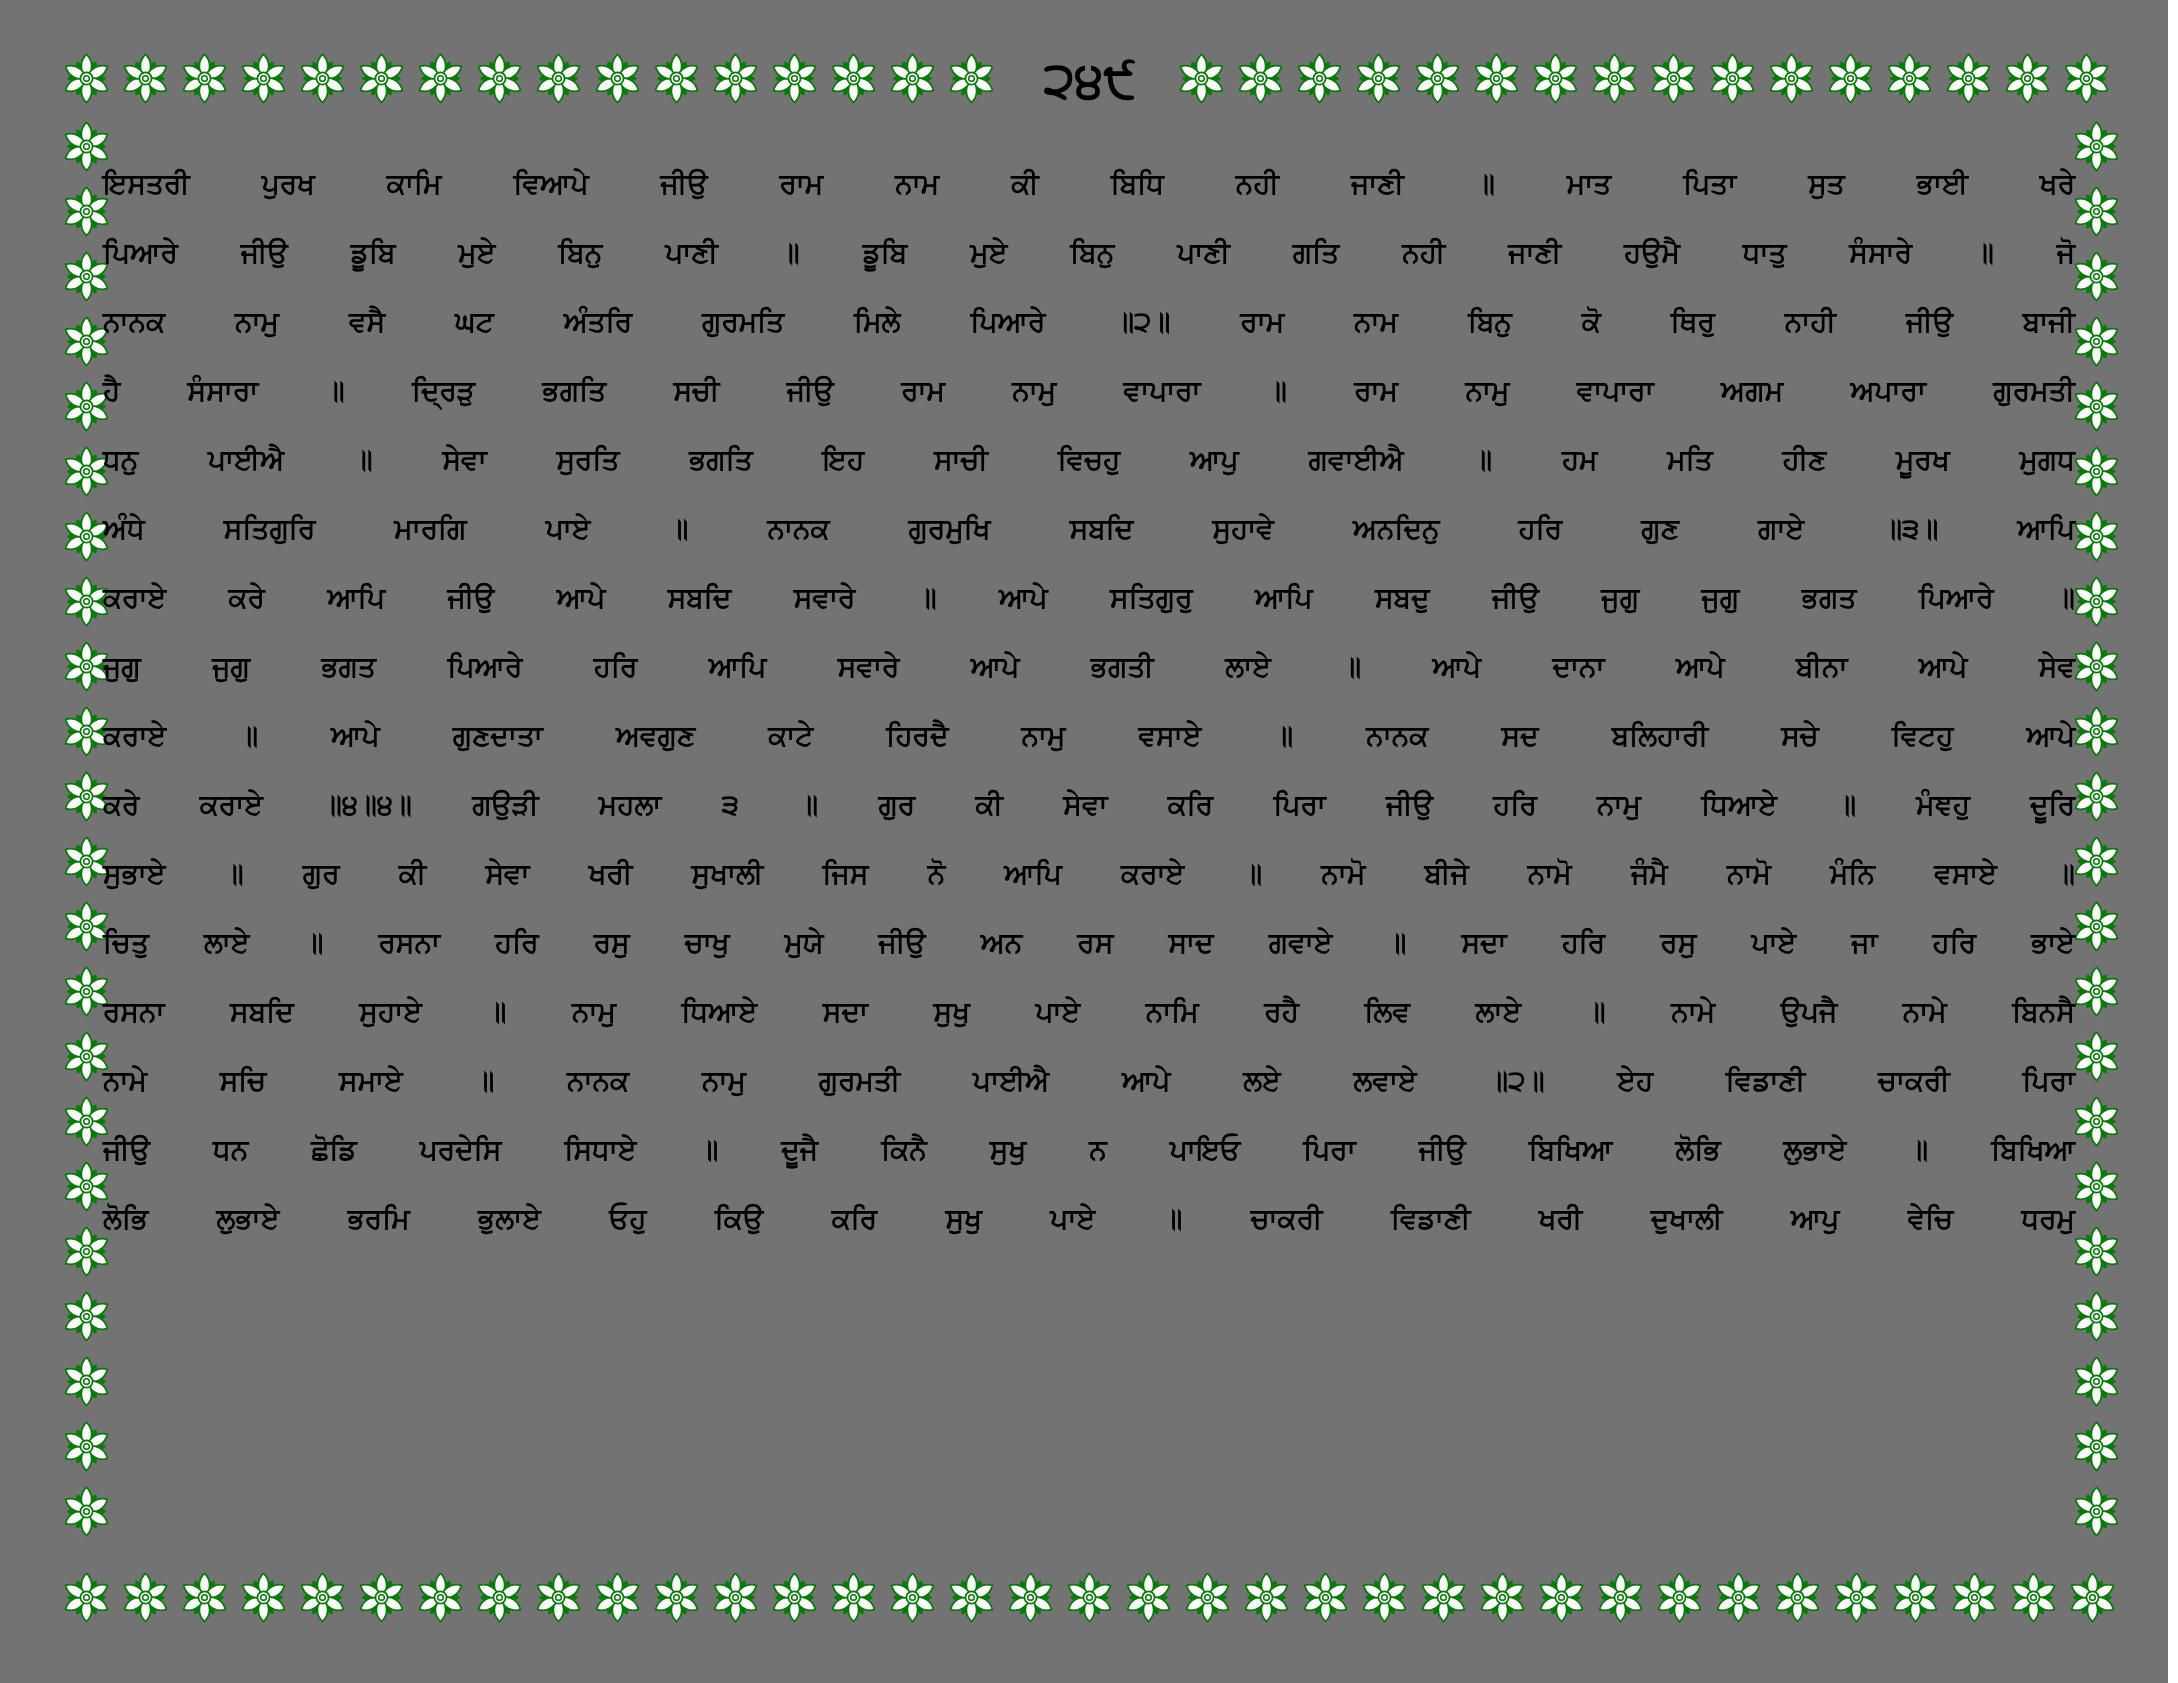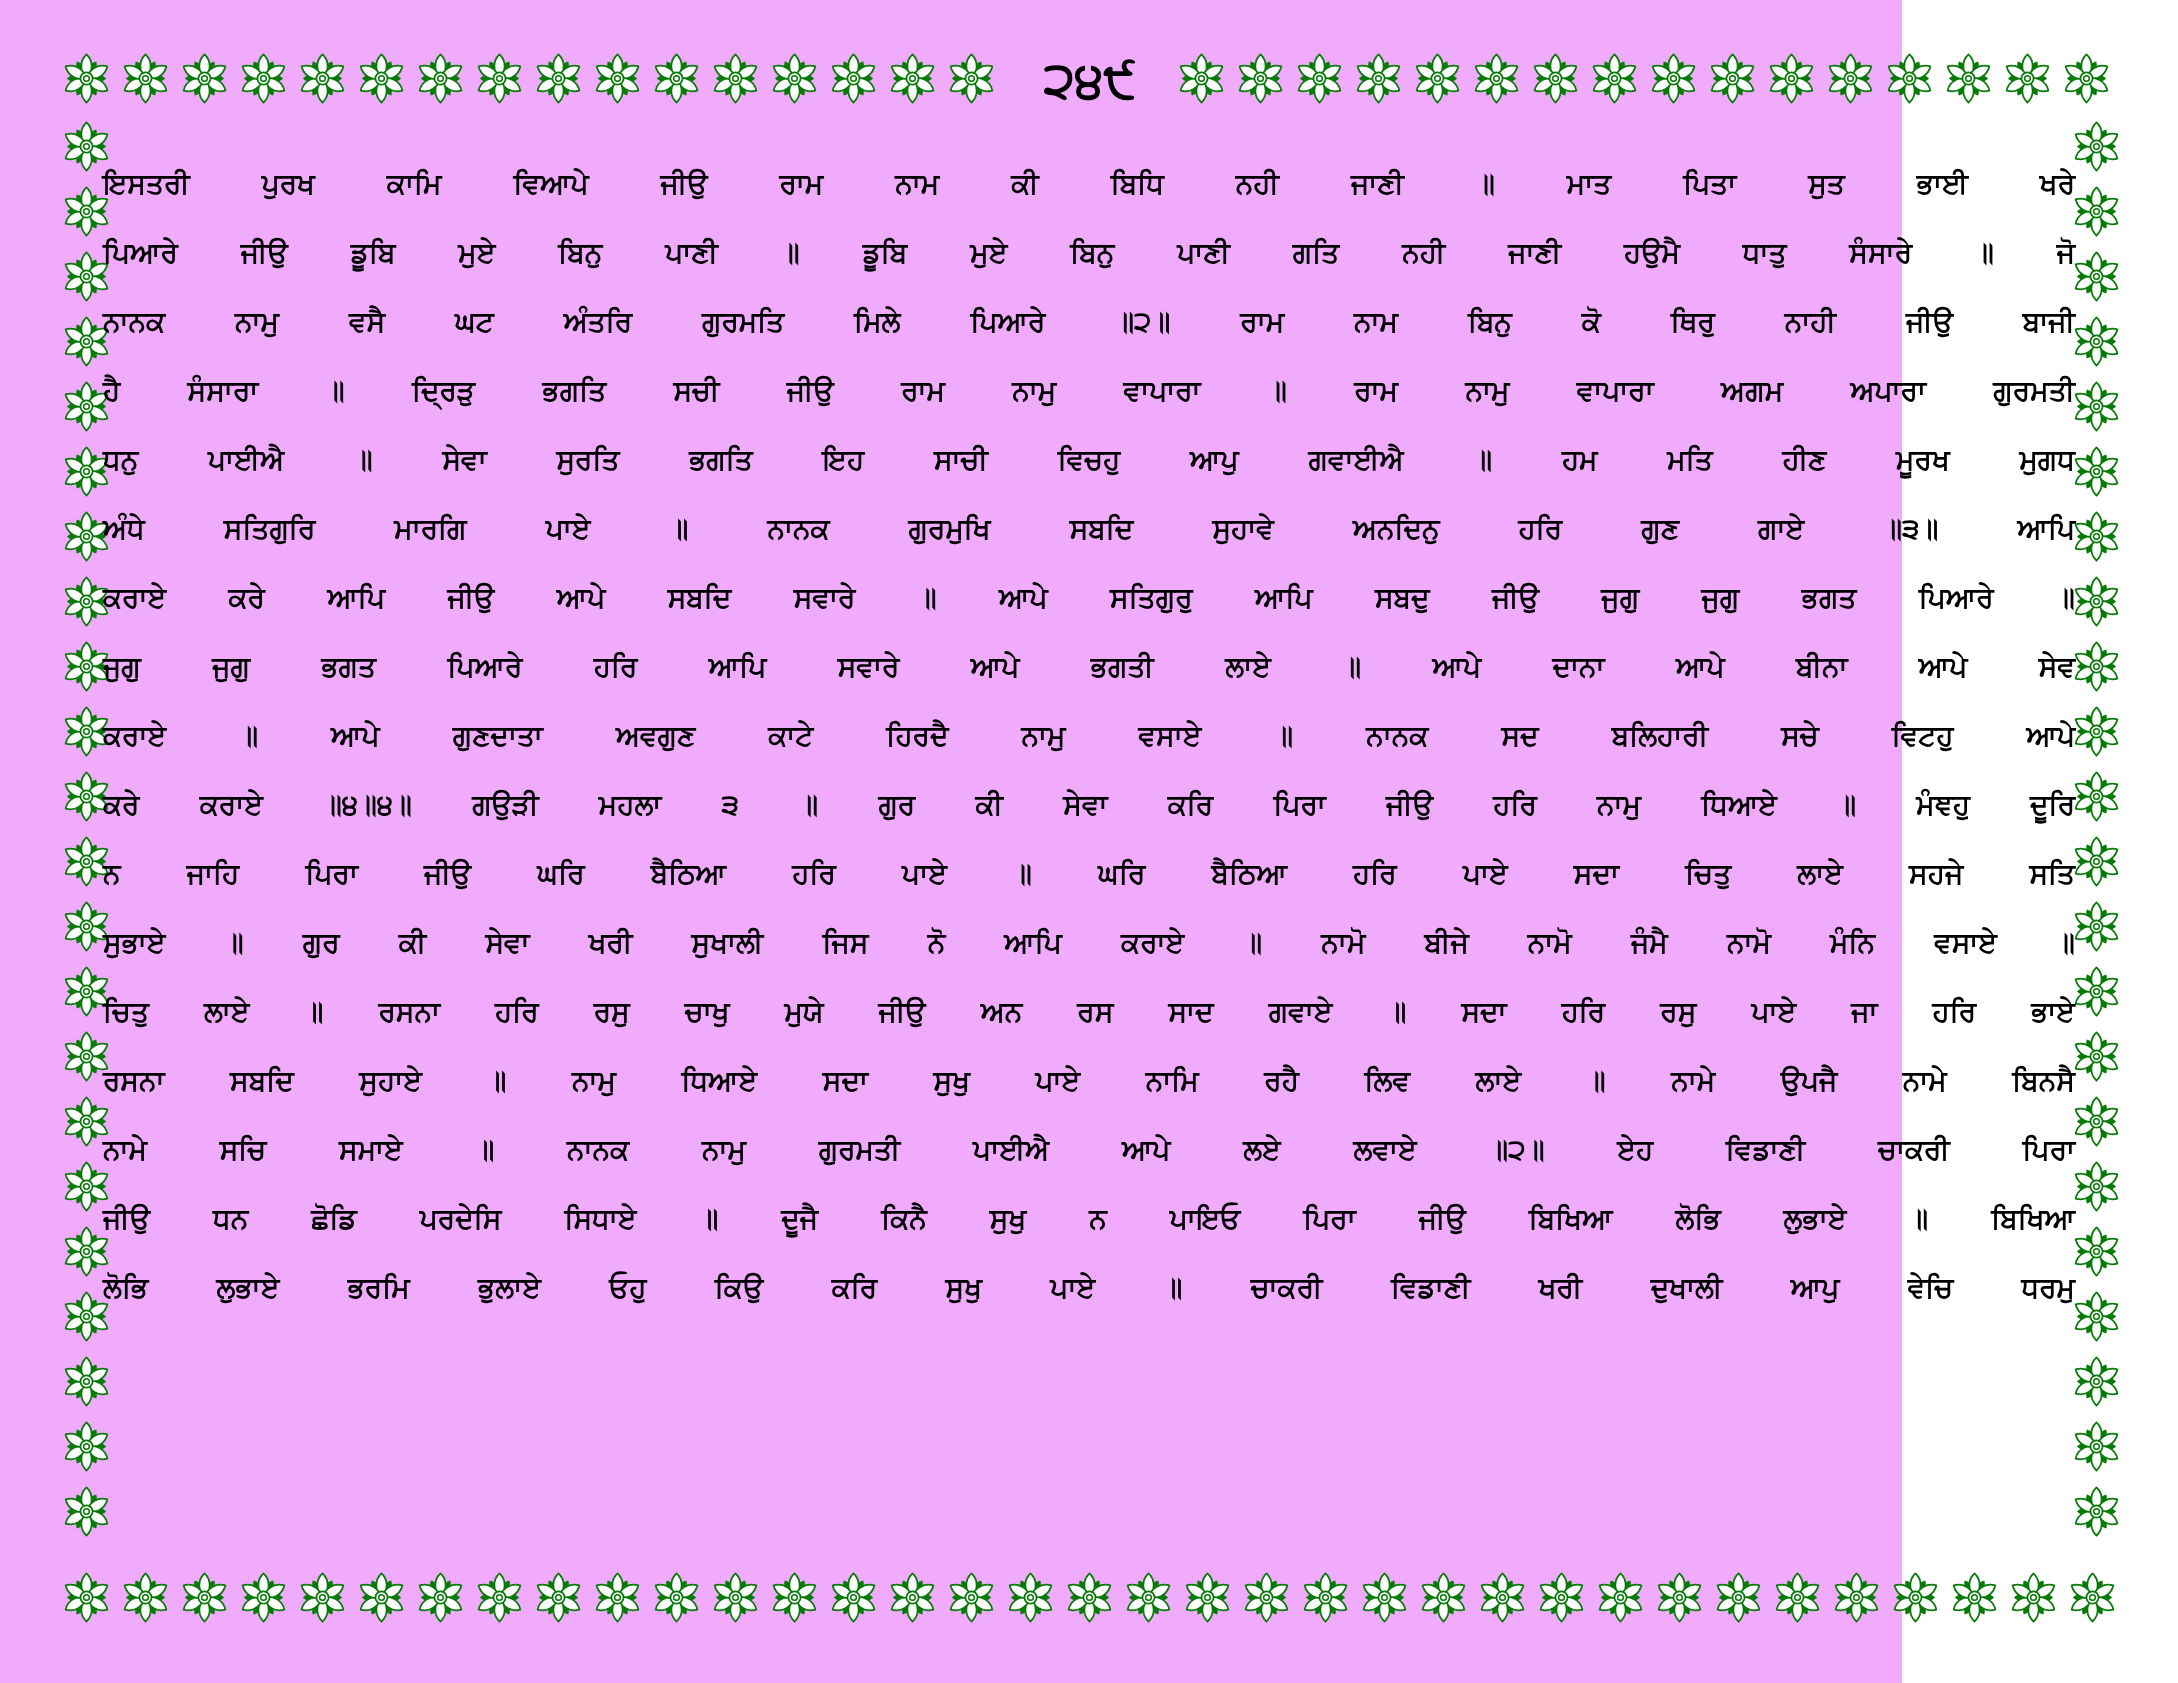--- a/index.html
+++ b/index.html
@@ -4,22 +4,22 @@
 <style>
   html, body { margin: 0; padding: 0; }
   body {
     width: 2178px; height: 1683px;
     background: #ffffff;
     font-family: "Liberation Sans", "DejaVu Sans", sans-serif;
     overflow: hidden;
   }
   .page {
     position: relative;
-    width: 1902px; height: 1683px;
-    background: #f0abfc;
+    width: 2168px; height: 1683px;
+    background: #737373;
   }
   
   .border-row, .border-col { position: absolute; display: flex; }
   .border-row { flex-direction: row; gap: 4px; }
   .border-col { flex-direction: column; gap: 10px; }
   .border-top-left  { left: 59px;   top: 51px; }
   .border-top-right { left: 1174px; top: 51px; }
   .border-bottom    { left: 59px;   top: 1570px; }
   .border-left      { left: 59px;   top: 119px; }
   .border-right     { left: 2069px; top: 119px; }
@@ -1847,21 +1847,20 @@
     <div class="text-line">ਇਸਤਰੀ ਪੁਰਖ ਕਾਮਿ ਵਿਆਪੇ ਜੀਉ ਰਾਮ ਨਾਮ ਕੀ ਬਿਧਿ ਨਹੀ ਜਾਣੀ ॥ ਮਾਤ ਪਿਤਾ ਸੁਤ ਭਾਈ ਖਰੇ</div>
     <div class="text-line">ਪਿਆਰੇ ਜੀਉ ਡੂਬਿ ਮੁਏ ਬਿਨੁ ਪਾਣੀ ॥ ਡੂਬਿ ਮੁਏ ਬਿਨੁ ਪਾਣੀ ਗਤਿ ਨਹੀ ਜਾਣੀ ਹਉਮੈ ਧਾਤੁ ਸੰਸਾਰੇ ॥ ਜੋ</div>
     <div class="text-line">ਨਾਨਕ ਨਾਮੁ ਵਸੈ ਘਟ ਅੰਤਰਿ ਗੁਰਮਤਿ ਮਿਲੇ ਪਿਆਰੇ ॥੨॥ ਰਾਮ ਨਾਮ ਬਿਨੁ ਕੋ ਥਿਰੁ ਨਾਹੀ ਜੀਉ ਬਾਜੀ</div>
     <div class="text-line">ਹੈ ਸੰਸਾਰਾ ॥ ਦ੍ਰਿੜੁ ਭਗਤਿ ਸਚੀ ਜੀਉ ਰਾਮ ਨਾਮੁ ਵਾਪਾਰਾ ॥ ਰਾਮ ਨਾਮੁ ਵਾਪਾਰਾ ਅਗਮ ਅਪਾਰਾ ਗੁਰਮਤੀ</div>
     <div class="text-line">ਧਨੁ ਪਾਈਐ ॥ ਸੇਵਾ ਸੁਰਤਿ ਭਗਤਿ ਇਹ ਸਾਚੀ ਵਿਚਹੁ ਆਪੁ ਗਵਾਈਐ ॥ ਹਮ ਮਤਿ ਹੀਣ ਮੂਰਖ ਮੁਗਧ</div>
     <div class="text-line">ਅੰਧੇ ਸਤਿਗੁਰਿ ਮਾਰਗਿ ਪਾਏ ॥ ਨਾਨਕ ਗੁਰਮੁਖਿ ਸਬਦਿ ਸੁਹਾਵੇ ਅਨਦਿਨੁ ਹਰਿ ਗੁਣ ਗਾਏ ॥੩॥ ਆਪਿ</div>
     <div class="text-line">ਕਰਾਏ ਕਰੇ ਆਪਿ ਜੀਉ ਆਪੇ ਸਬਦਿ ਸਵਾਰੇ ॥ ਆਪੇ ਸਤਿਗੁਰੁ ਆਪਿ ਸਬਦੁ ਜੀਉ ਜੁਗੁ ਜੁਗੁ ਭਗਤ ਪਿਆਰੇ ॥</div>
     <div class="text-line">ਜੁਗੁ ਜੁਗੁ ਭਗਤ ਪਿਆਰੇ ਹਰਿ ਆਪਿ ਸਵਾਰੇ ਆਪੇ ਭਗਤੀ ਲਾਏ ॥ ਆਪੇ ਦਾਨਾ ਆਪੇ ਬੀਨਾ ਆਪੇ ਸੇਵ</div>
     <div class="text-line">ਕਰਾਏ ॥ ਆਪੇ ਗੁਣਦਾਤਾ ਅਵਗੁਣ ਕਾਟੇ ਹਿਰਦੈ ਨਾਮੁ ਵਸਾਏ ॥ ਨਾਨਕ ਸਦ ਬਲਿਹਾਰੀ ਸਚੇ ਵਿਟਹੁ ਆਪੇ</div>
     <div class="text-line">ਕਰੇ ਕਰਾਏ ॥੪॥੪॥ ਗਉੜੀ ਮਹਲਾ ੩ ॥ ਗੁਰ ਕੀ ਸੇਵਾ ਕਰਿ ਪਿਰਾ ਜੀਉ ਹਰਿ ਨਾਮੁ ਧਿਆਏ ॥ ਮੰਞਹੁ ਦੂਰਿ</div>
-    <div class="text-line">ਨ ਜਾਹਿ ਪਿਰਾ ਜੀਉ ਘਰਿ ਬੈਠਿਆ ਹਰਿ ਪਾਏ ॥ ਘਰਿ ਬੈਠਿਆ ਹਰਿ ਪਾਏ ਸਦਾ ਚਿਤੁ ਲਾਏ ਸਹਜੇ ਸਤਿ</div>
     <div class="text-line">ਸੁਭਾਏ ॥ ਗੁਰ ਕੀ ਸੇਵਾ ਖਰੀ ਸੁਖਾਲੀ ਜਿਸ ਨੋ ਆਪਿ ਕਰਾਏ ॥ ਨਾਮੋ ਬੀਜੇ ਨਾਮੋ ਜੰਮੈ ਨਾਮੋ ਮੰਨਿ ਵਸਾਏ ॥</div>
     <div class="text-line">ਚਿਤੁ ਲਾਏ ॥ ਰਸਨਾ ਹਰਿ ਰਸੁ ਚਾਖੁ ਮੁਯੇ ਜੀਉ ਅਨ ਰਸ ਸਾਦ ਗਵਾਏ ॥ ਸਦਾ ਹਰਿ ਰਸੁ ਪਾਏ ਜਾ ਹਰਿ ਭਾਏ</div>
     <div class="text-line">ਰਸਨਾ ਸਬਦਿ ਸੁਹਾਏ ॥ ਨਾਮੁ ਧਿਆਏ ਸਦਾ ਸੁਖੁ ਪਾਏ ਨਾਮਿ ਰਹੈ ਲਿਵ ਲਾਏ ॥ ਨਾਮੇ ਉਪਜੈ ਨਾਮੇ ਬਿਨਸੈ</div>
     <div class="text-line">ਨਾਮੇ ਸਚਿ ਸਮਾਏ ॥ ਨਾਨਕ ਨਾਮੁ ਗੁਰਮਤੀ ਪਾਈਐ ਆਪੇ ਲਏ ਲਵਾਏ ॥੨॥ ਏਹ ਵਿਡਾਣੀ ਚਾਕਰੀ ਪਿਰਾ</div>
     <div class="text-line">ਜੀਉ ਧਨ ਛੋਡਿ ਪਰਦੇਸਿ ਸਿਧਾਏ ॥ ਦੂਜੈ ਕਿਨੈ ਸੁਖੁ ਨ ਪਾਇਓ ਪਿਰਾ ਜੀਉ ਬਿਖਿਆ ਲੋਭਿ ਲੁਭਾਏ ॥ ਬਿਖਿਆ</div>
     <div class="text-line">ਲੋਭਿ ਲੁਭਾਏ ਭਰਮਿ ਭੁਲਾਏ ਓਹੁ ਕਿਉ ਕਰਿ ਸੁਖੁ ਪਾਏ ॥ ਚਾਕਰੀ ਵਿਡਾਣੀ ਖਰੀ ਦੁਖਾਲੀ ਆਪੁ ਵੇਚਿ ਧਰਮੁ</div>
   </div>
 
 </div>
 

